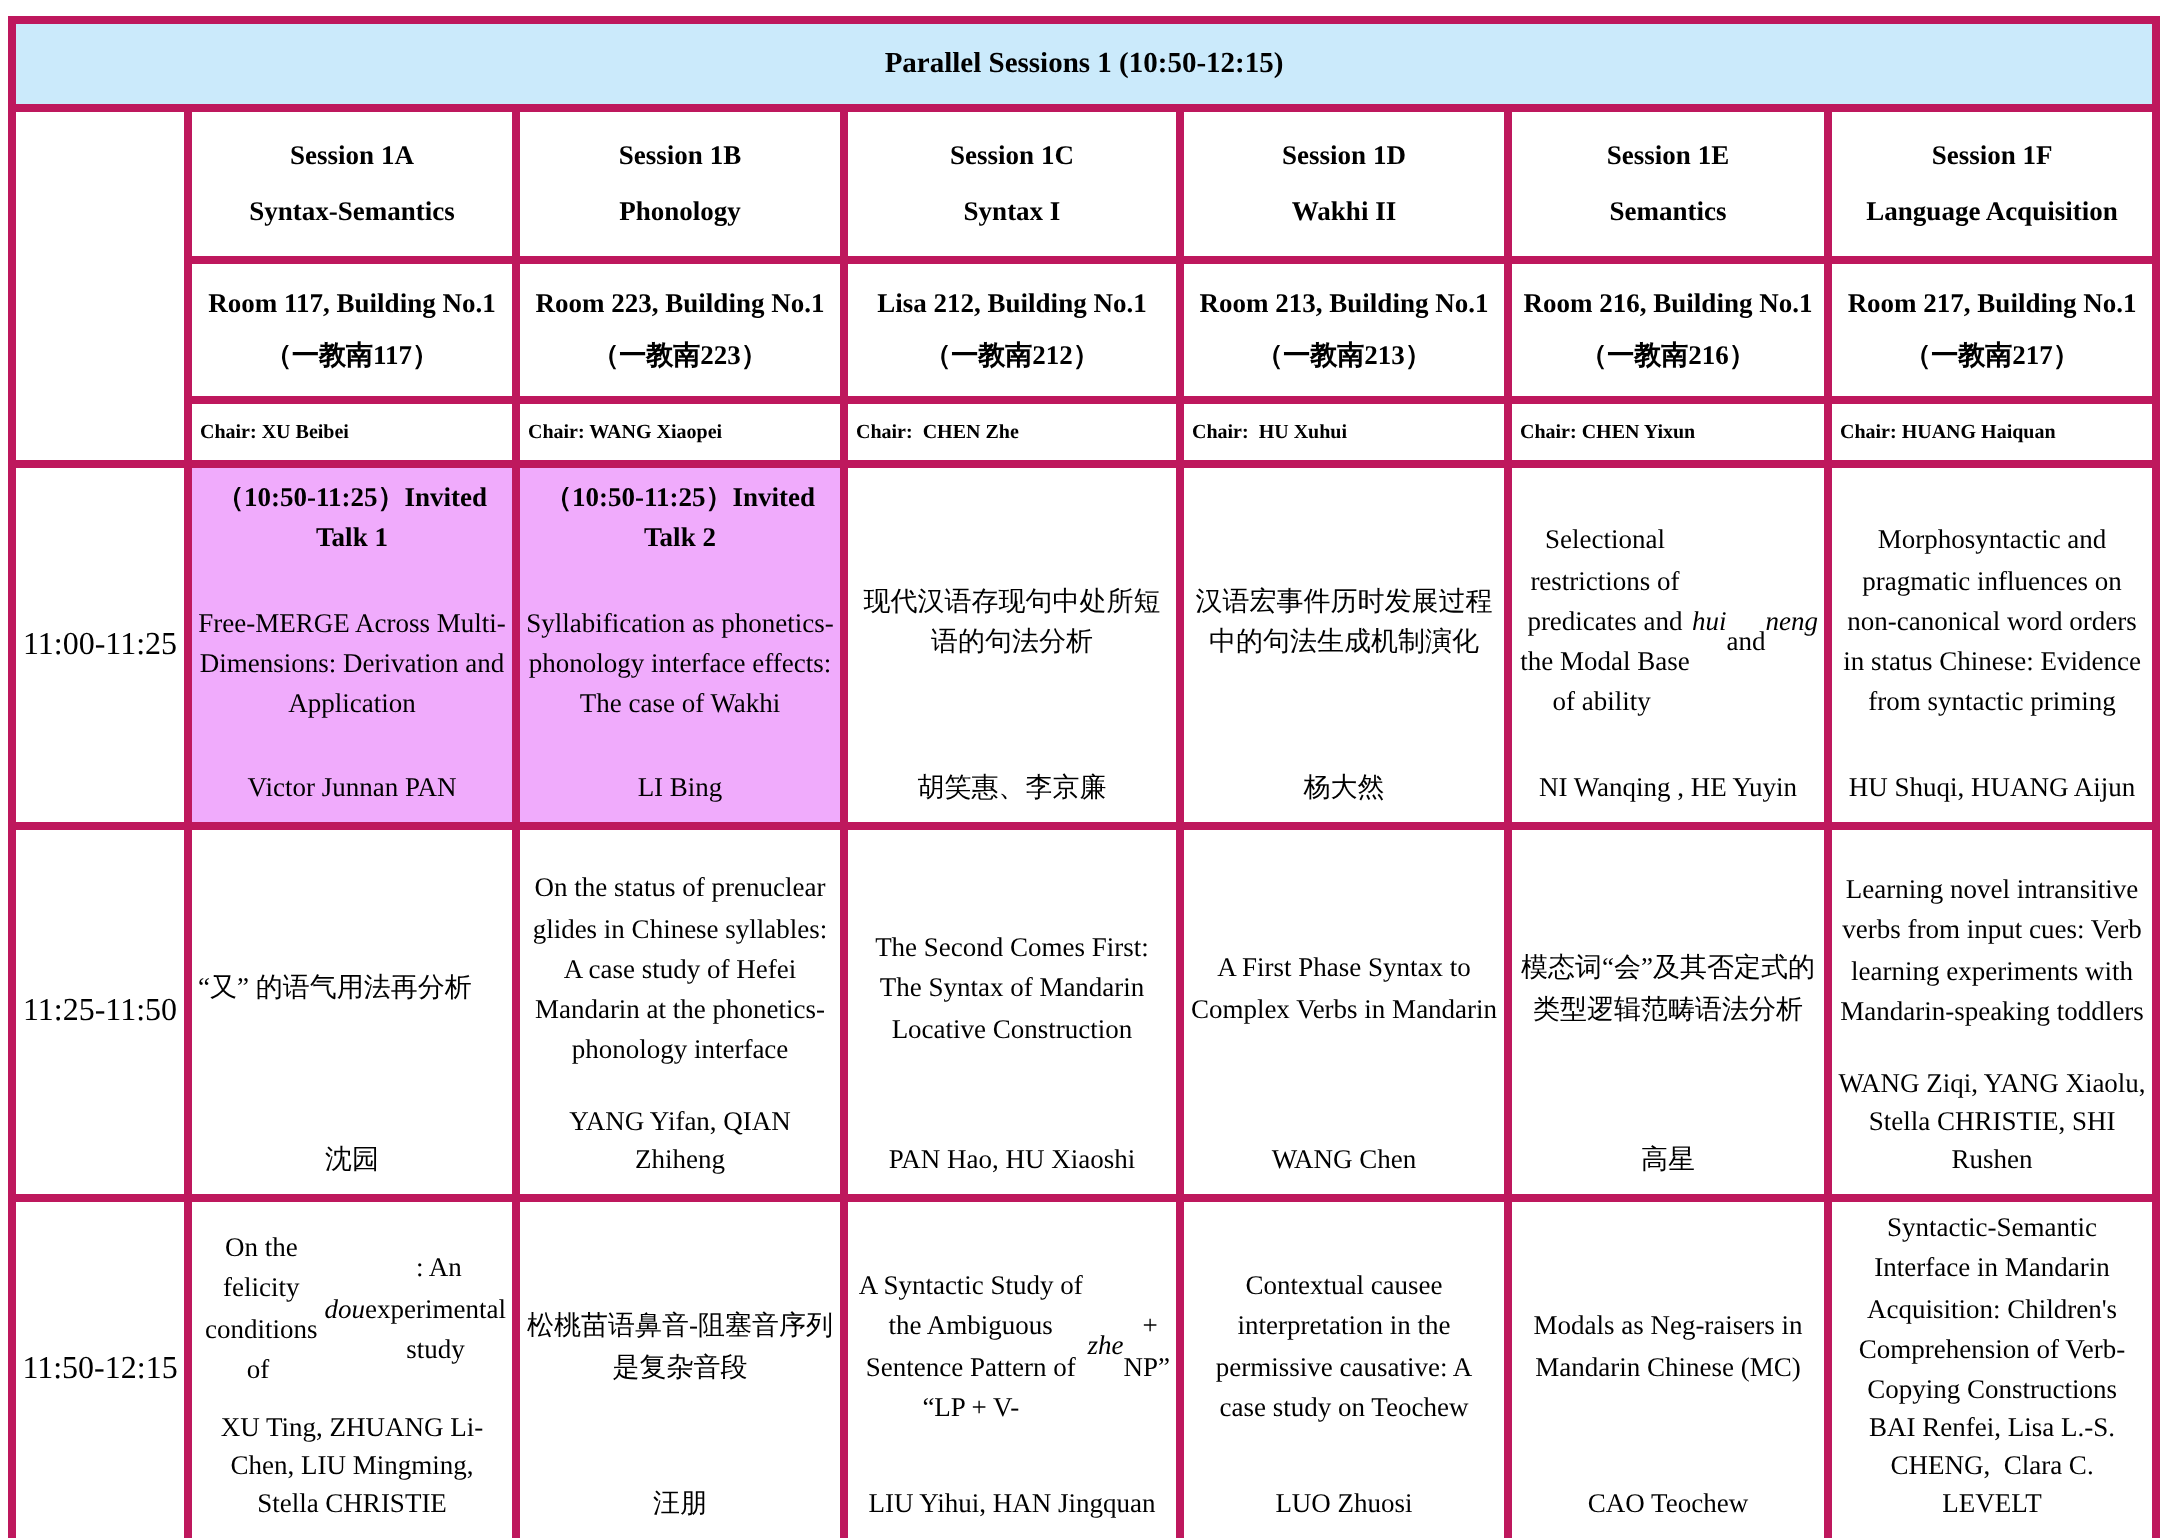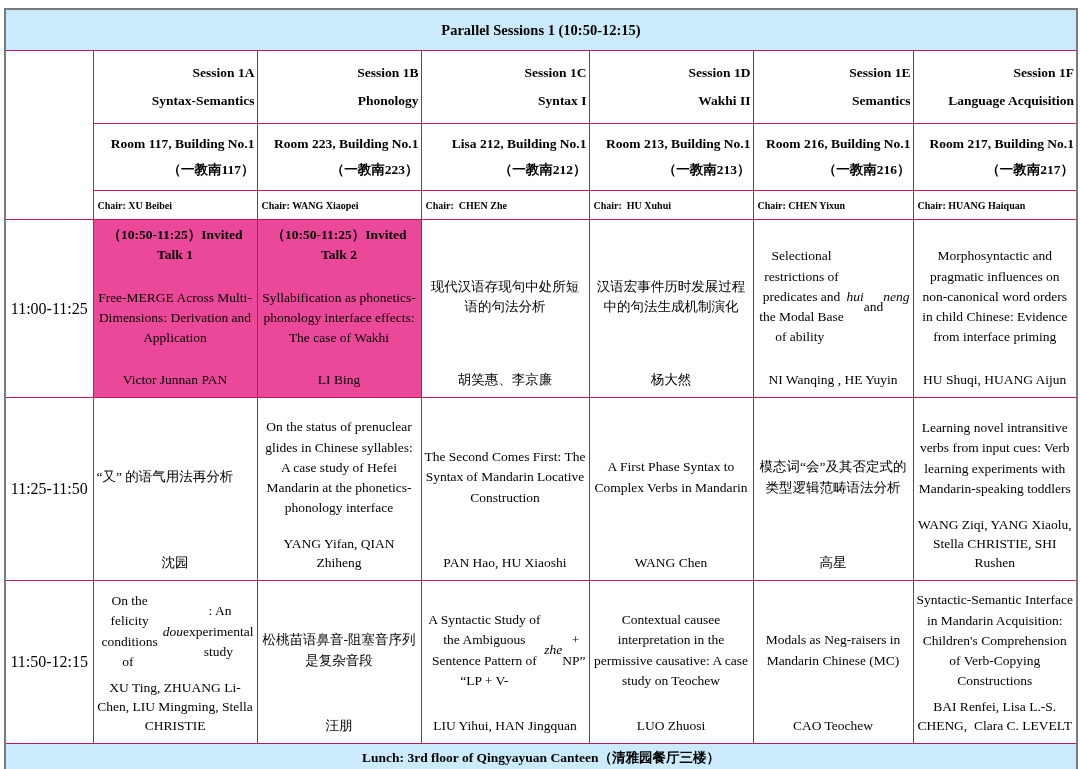--- a/index.html
+++ b/index.html
@@ -17,21 +17,21 @@
     top: 8px;
     width: 1072px;
   }
   table.schedule {
     border-collapse: collapse;
     table-layout: fixed;
     width: 1072px;
     border: 2px solid #7a7a7a;
   }
   table.schedule td {
-    border: 1px solid #be185d;
+    border: 4px solid #be185d;
     padding: 0;
     vertical-align: middle;
     overflow: hidden;
   }
   
   col.c-time { width: 88px; }
   col.c-a { width: 164px; }
   col.c-b { width: 164px; }
   col.c-c { width: 168px; }
   col.c-d { width: 164px; }
@@ -58,21 +58,21 @@
   tr.hdr-name td { height: 72px; }
   tr.hdr-room td { height: 66px; margin-left: 28px; }
   tr.hdr-chair td { height: 28px; }
 
   .hcell {
     height: 100%;
     min-height: 66px;
     display: flex;
     flex-direction: column;
     justify-content: space-evenly;
-    align-items: flex-end;
+    align-items: center;
     text-align: center;
     font-weight: bold;
     font-size: 13.5px;
     line-height: 1.3;
     padding: 2px 2px;
     box-sizing: border-box;
   }
   tr.hdr-room .hcell { min-height: 60px; }
   .chaircell {
     height: 100%;
@@ -130,21 +130,21 @@
     line-height: 1.5;
     white-space: pre-wrap;
   }
   .talk-authors {
     flex: 0 0 auto;
     font-weight: normal;
     line-height: 1.4;
     white-space: pre-wrap;
     padding-bottom: 7px;
   }
-  td.highlight { background: #ec4899; }
+  td.highlight { background: #f0abfc; }
 </style>
 </head>
 <body>
 
 <div id="schedule-wrap">
   <table class="schedule">
     <colgroup>
       <col class="c-time">
         <col class="c-a">
         <col class="c-b">
@@ -290,21 +290,21 @@
             </div>
           </td>
       <td>
             <div class="talkbox">
               <div class="talk-title">Selectional restrictions of predicates and the Modal Base of ability <i>hui</i> and <i>neng</i></div>
               <div class="talk-authors">NI Wanqing , HE Yuyin</div>
             </div>
           </td>
       <td>
             <div class="talkbox">
-              <div class="talk-title">Morphosyntactic and pragmatic influences on non-canonical word orders in child Chinese: Evidence from interface priming</div>
+              <div class="talk-title">Morphosyntactic and pragmatic influences on non-canonical word orders in status Chinese: Evidence from syntactic priming</div>
               <div class="talk-authors">HU Shuqi, HUANG Aijun</div>
             </div>
           </td>
     </tr>
 
     <tr class="body-r2">
       <td>
             <div class="timecell">11:25-11:50</div>
           </td>
       <td>

